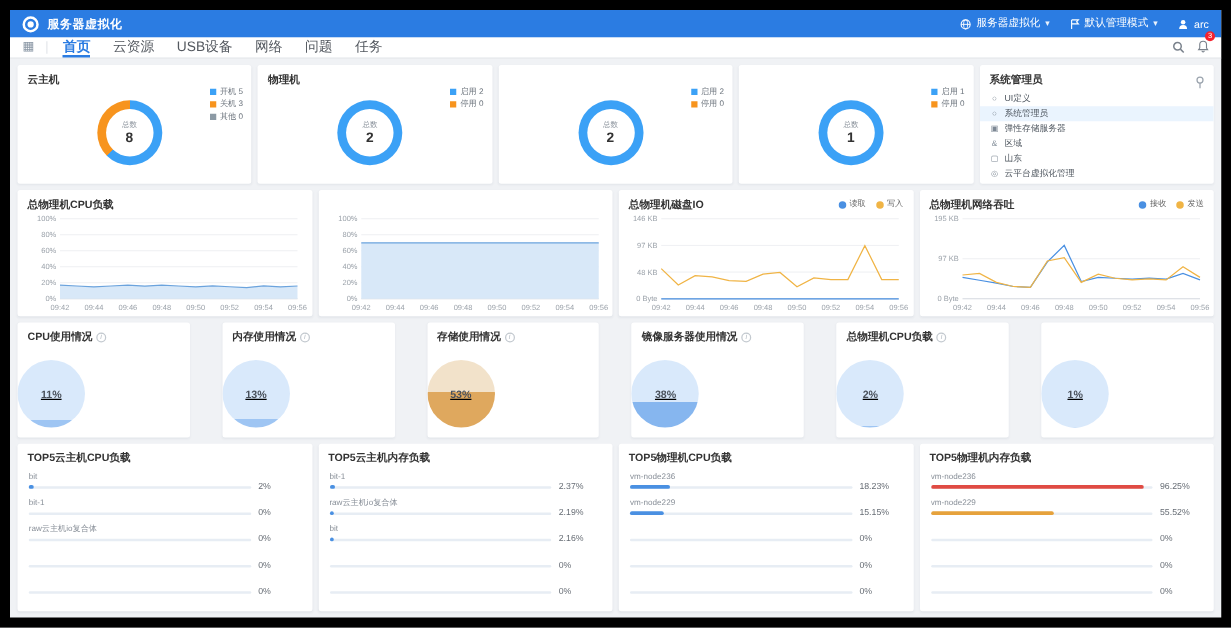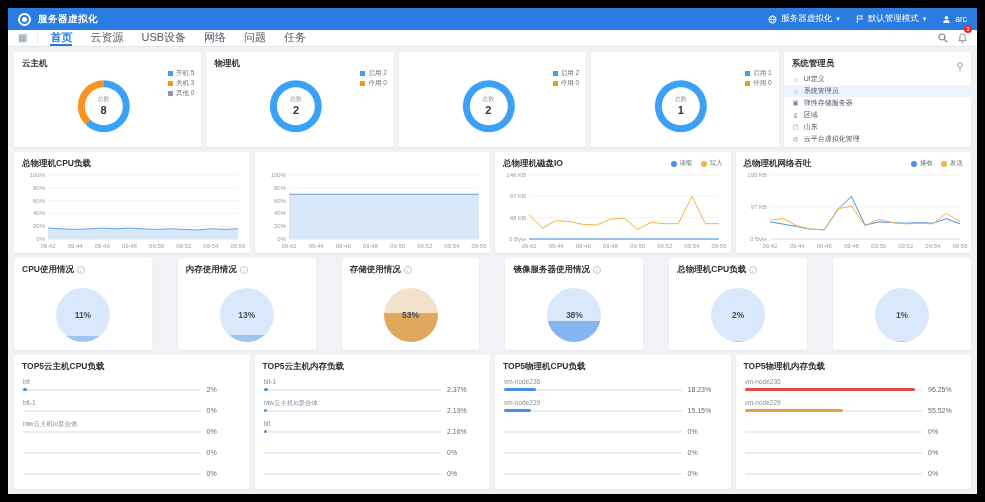--- a/index.html
+++ b/index.html
@@ -58,21 +58,21 @@
   .r-tx { font-size:7px; color:#4c545d; white-space:nowrap; overflow:hidden; }
 
   
   .chart-legend { position:absolute; top:7px; right:8px; display:flex; gap:8px; align-items:center; }
   .cl-item { display:flex; align-items:center; gap:3px; font-size:6.5px; color:#666; }
   .cl-dot { width:6px; height:6px; border-radius:50%; }
   .chart-plot { position:absolute; left:6px; right:6px; top:19px; bottom:3px; }
 
   
   .info-ic { width:8px; height:8px; border:1px solid #c3c9cf; border-radius:50%; color:#b7bec5; font-size:6px; line-height:7px; text-align:center; font-weight:normal; font-style:italic; }
-  .gauge-wrap { position:absolute; left:0; right:0; top:22px; bottom:0; display:flex; align-items:center; justify-content:center; }
+  .gauge-wrap { position:absolute; left:0; right:0; top:22px; bottom:0; display:flex; align-items:center; justify-content:flex-start;text-decoration:underline; }
   .gauge { width:54px; height:54px; border-radius:50%; display:flex; align-items:center; justify-content:center; }
   .gauge-pct { font-size:8.5px; color:#49505a; font-weight:bold; }
 
   
   .t5-rows { padding:3px 9px 0 9px; display:flex; flex-direction:column; }
   .t5-row { height:21px; display:flex; flex-direction:column; justify-content:flex-end; padding-bottom:4px; }
   .t5-name { font-size:6.5px; color:#888f98; height:9px; line-height:9px; white-space:nowrap; overflow:hidden; }
   .t5-line { display:flex; align-items:center; gap:6px; }
   .t5-track { flex:1; height:2px; background:#e7edf4; border-radius:2px; position:relative; }
   .t5-fill { position:absolute; left:0; top:-0.5px; height:3px; border-radius:2px; }

